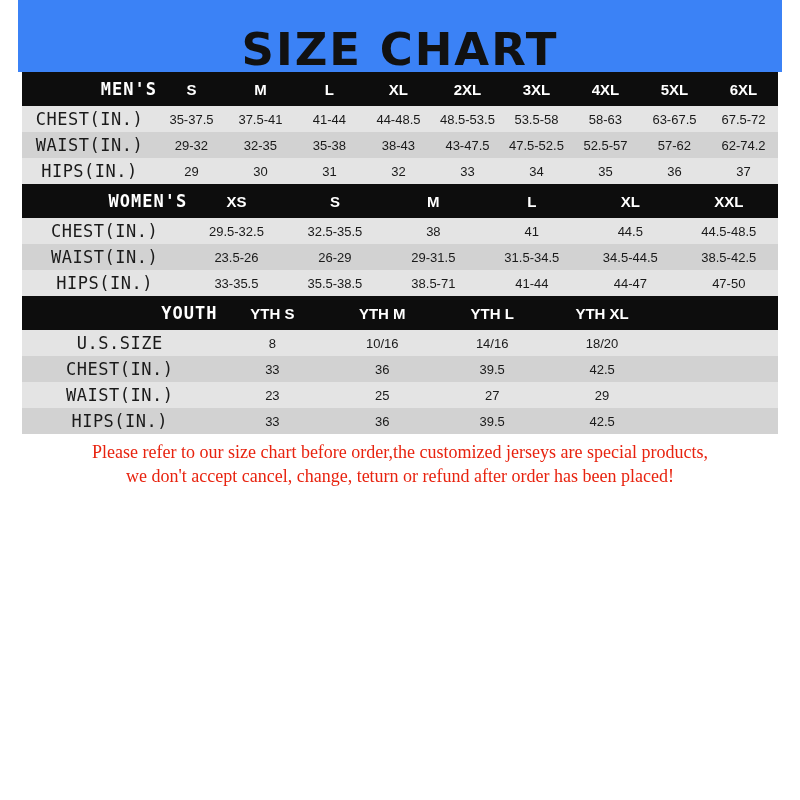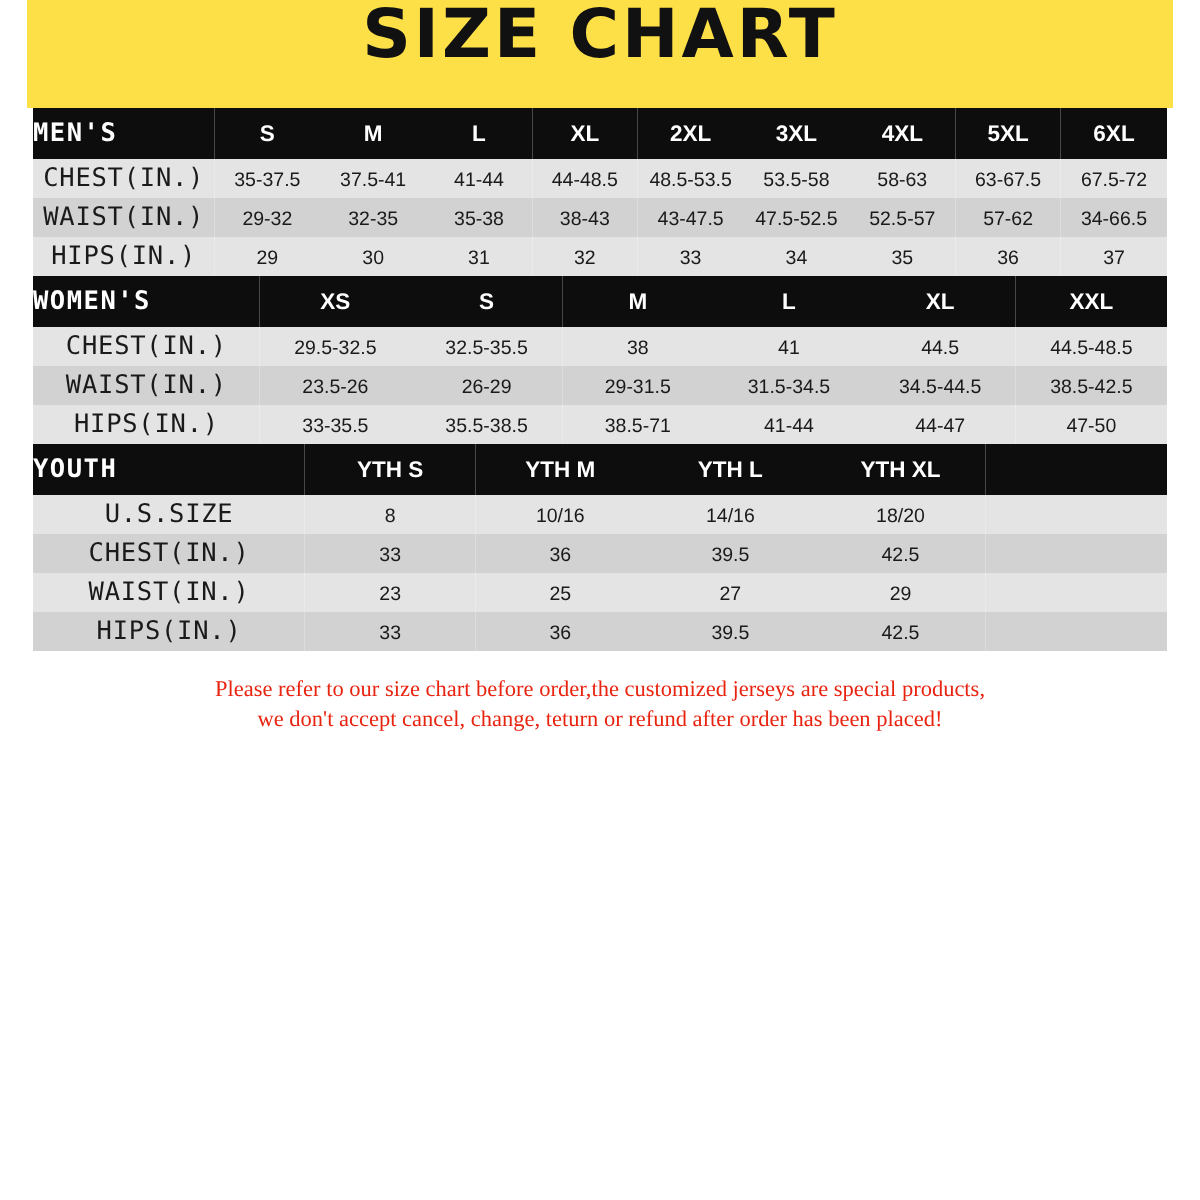--- a/index.html
+++ b/index.html
@@ -17,23 +17,23 @@
     position: relative;
     width: 800px;
     height: 800px;
     background: #ffffff;
     box-sizing: border-box;
   }
   
   .banner {
     position: relative;
     height: 72px;
-    background: #fde047;
+    background: #3b82f6;
     display: flex;
-    align-items: flex-start;
+    align-items: flex-end;
     justify-content: center;
     overflow: hidden;
   }
   .banner-left-strip {
     position: absolute;
     left: 0;
     top: 0;
     bottom: 0;
     width: 18px;
     background: #ffffff;
@@ -88,39 +88,40 @@
     background: #0d0d0d;
     color: #ffffff;
     font-weight: bold;
     height: 34px;
     font-size: 15px;
   }
   table.size-table thead th.rowhead {
     font-family: "DejaVu Sans Mono", monospace;
     font-size: 17px;
     letter-spacing: 1px;
-    text-align: left;
+    text-align: right;
+    padding-left: 14px;
   }
   table.size-table tbody tr.row-a td {
     background: #e4e4e4;
   }
   table.size-table tbody tr.row-b td {
     background: #d2d2d2;
   }
   table.size-table tbody td.rowlabel {
     font-family: "DejaVu Sans Mono", monospace;
     font-size: 17px;
     letter-spacing: 0.5px;
     text-align: center;
   }
   .footer-note {
-    margin-top: 16px;
+    margin-top: 6px;
     padding: 0 16px 8px 16px;
     color: #e8230f;
-    font-size: 15px;
+    font-size: 18px;
     line-height: 1.35;
     text-align: center;
     font-family: "Liberation Serif", serif;
   }
   .footer-note div {
     white-space: nowrap;
   }
 </style>
 </head>
 <body>
@@ -166,21 +167,21 @@
         <tr class="row-b">
           <td class="rowlabel">WAIST(IN.)</td>
           <td>29-32</td>
           <td>32-35</td>
           <td>35-38</td>
           <td>38-43</td>
           <td>43-47.5</td>
           <td>47.5-52.5</td>
           <td>52.5-57</td>
           <td>57-62</td>
-          <td>34-66.5</td>
+          <td>62-74.2</td>
         </tr>
         <tr class="row-a">
           <td class="rowlabel">HIPS(IN.)</td>
           <td>29</td>
           <td>30</td>
           <td>31</td>
           <td>32</td>
           <td>33</td>
           <td>34</td>
           <td>35</td>

